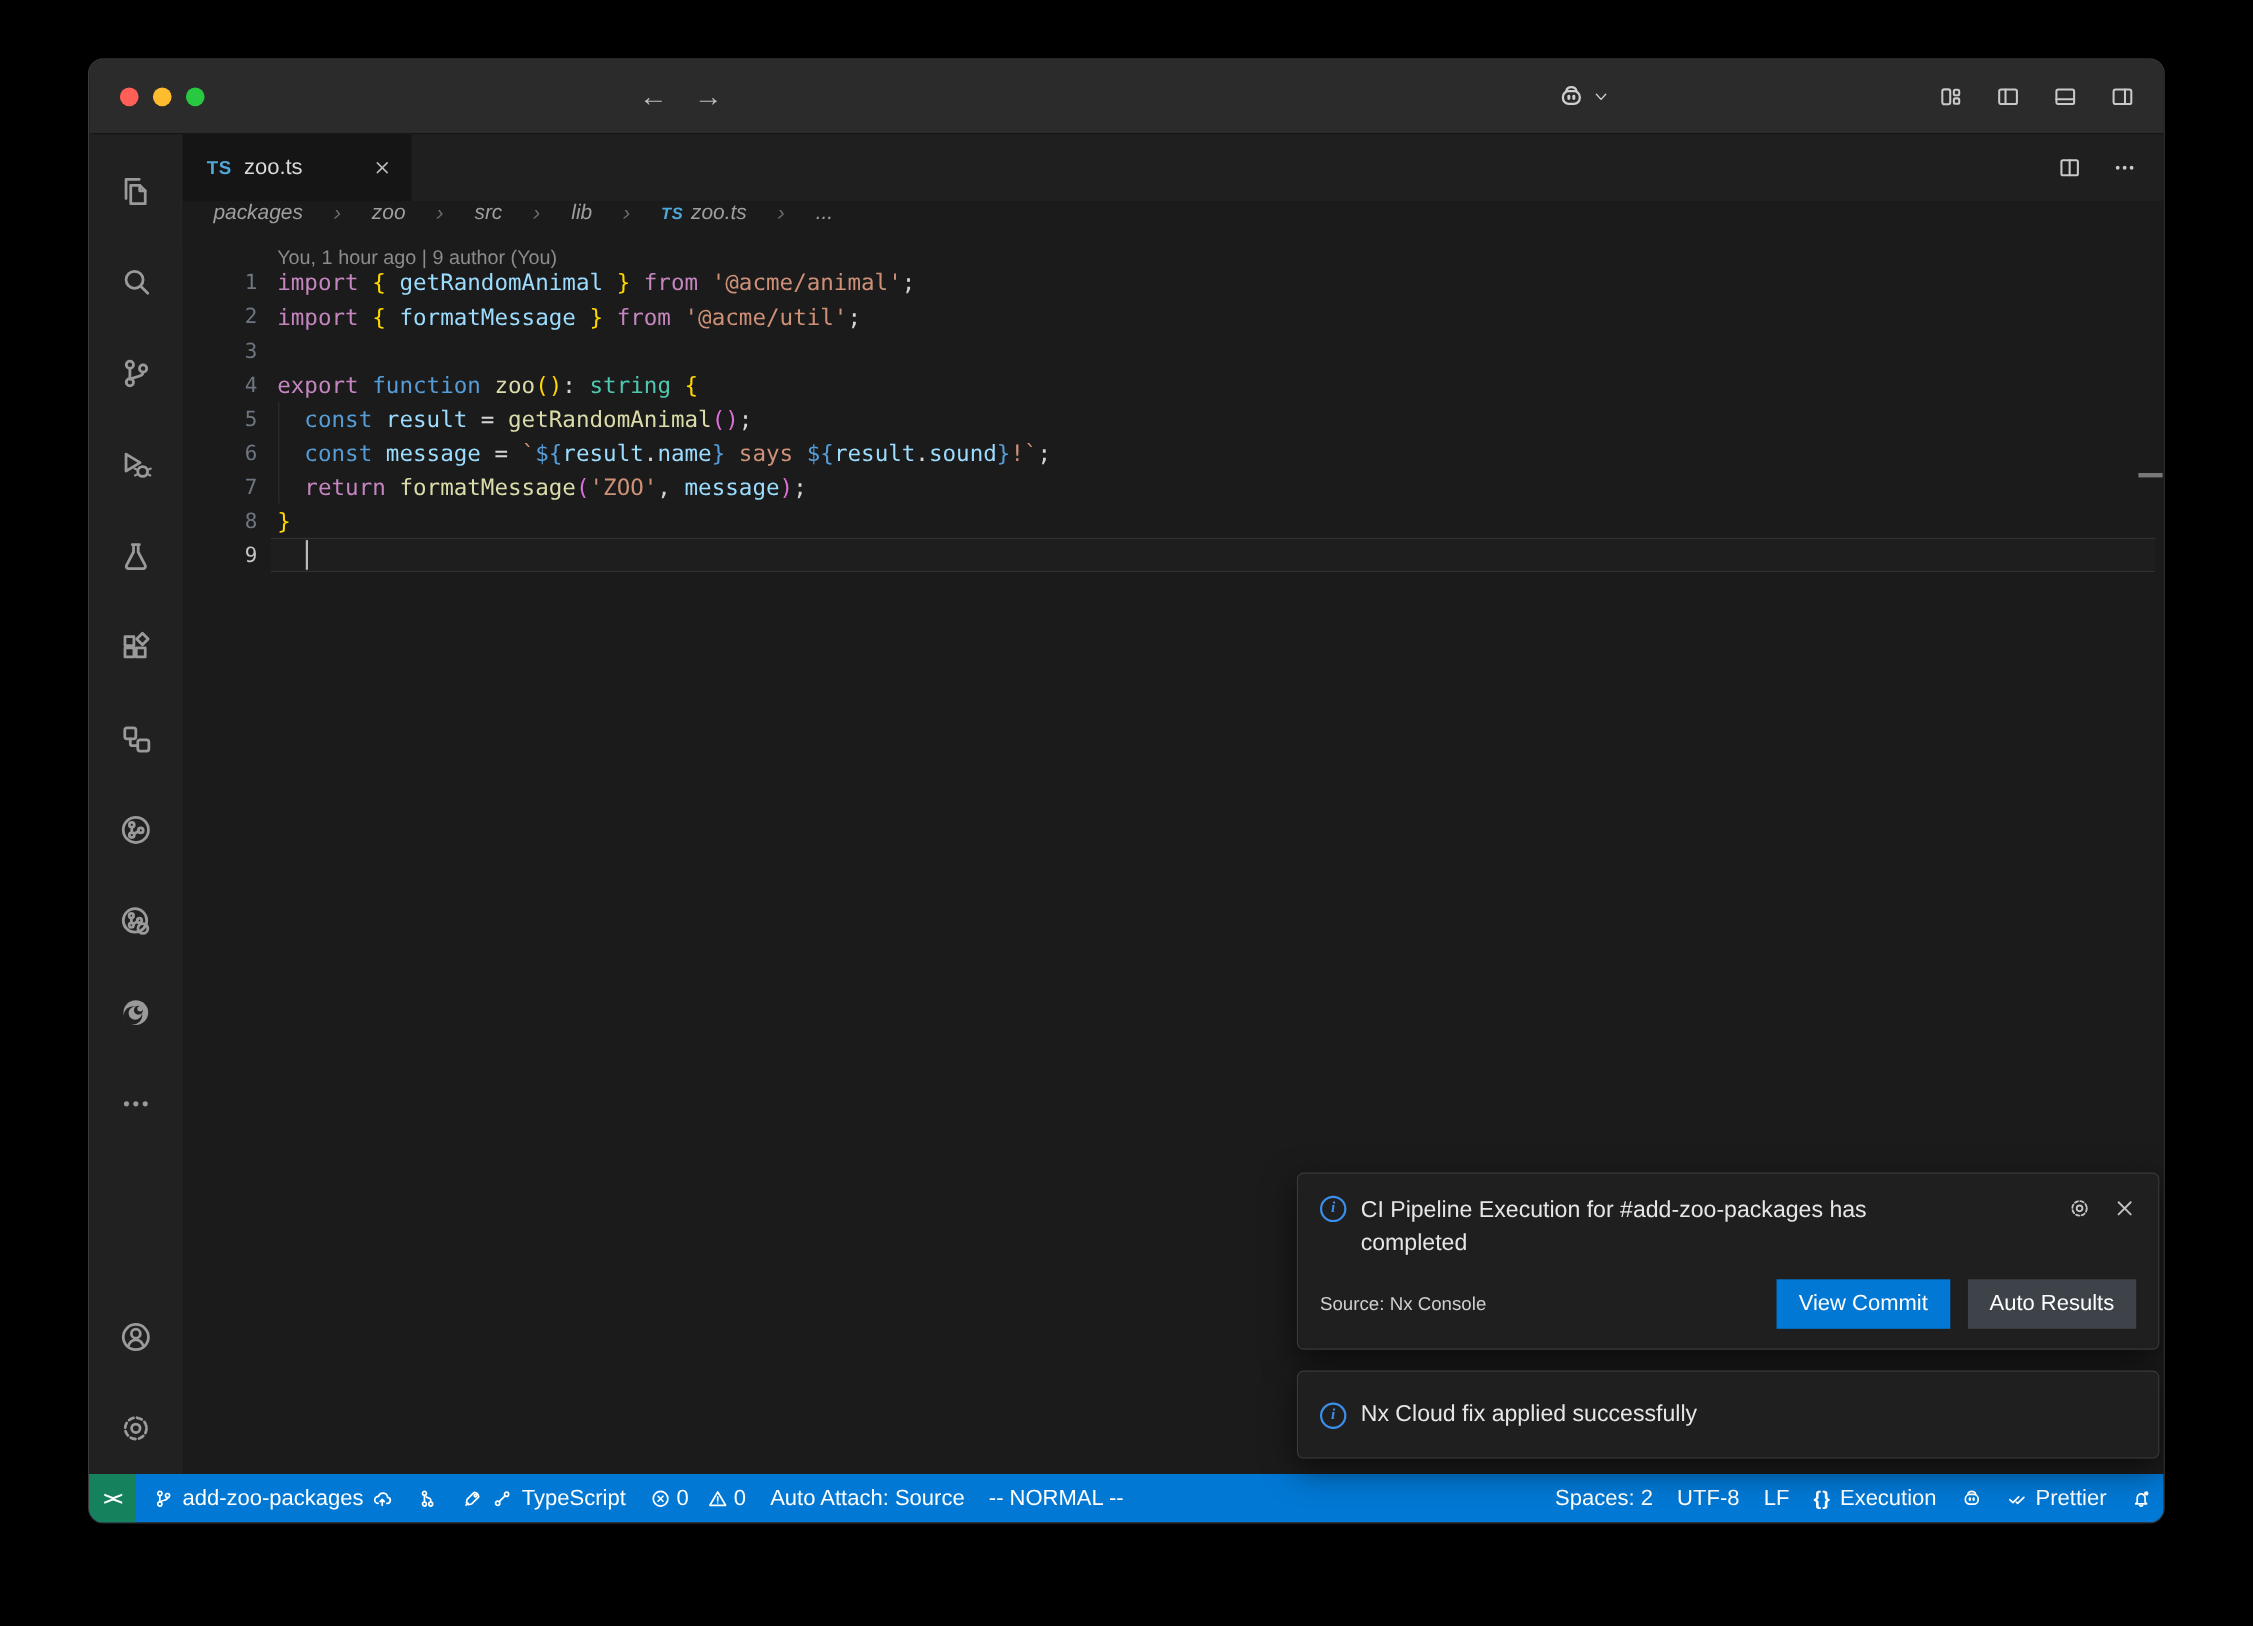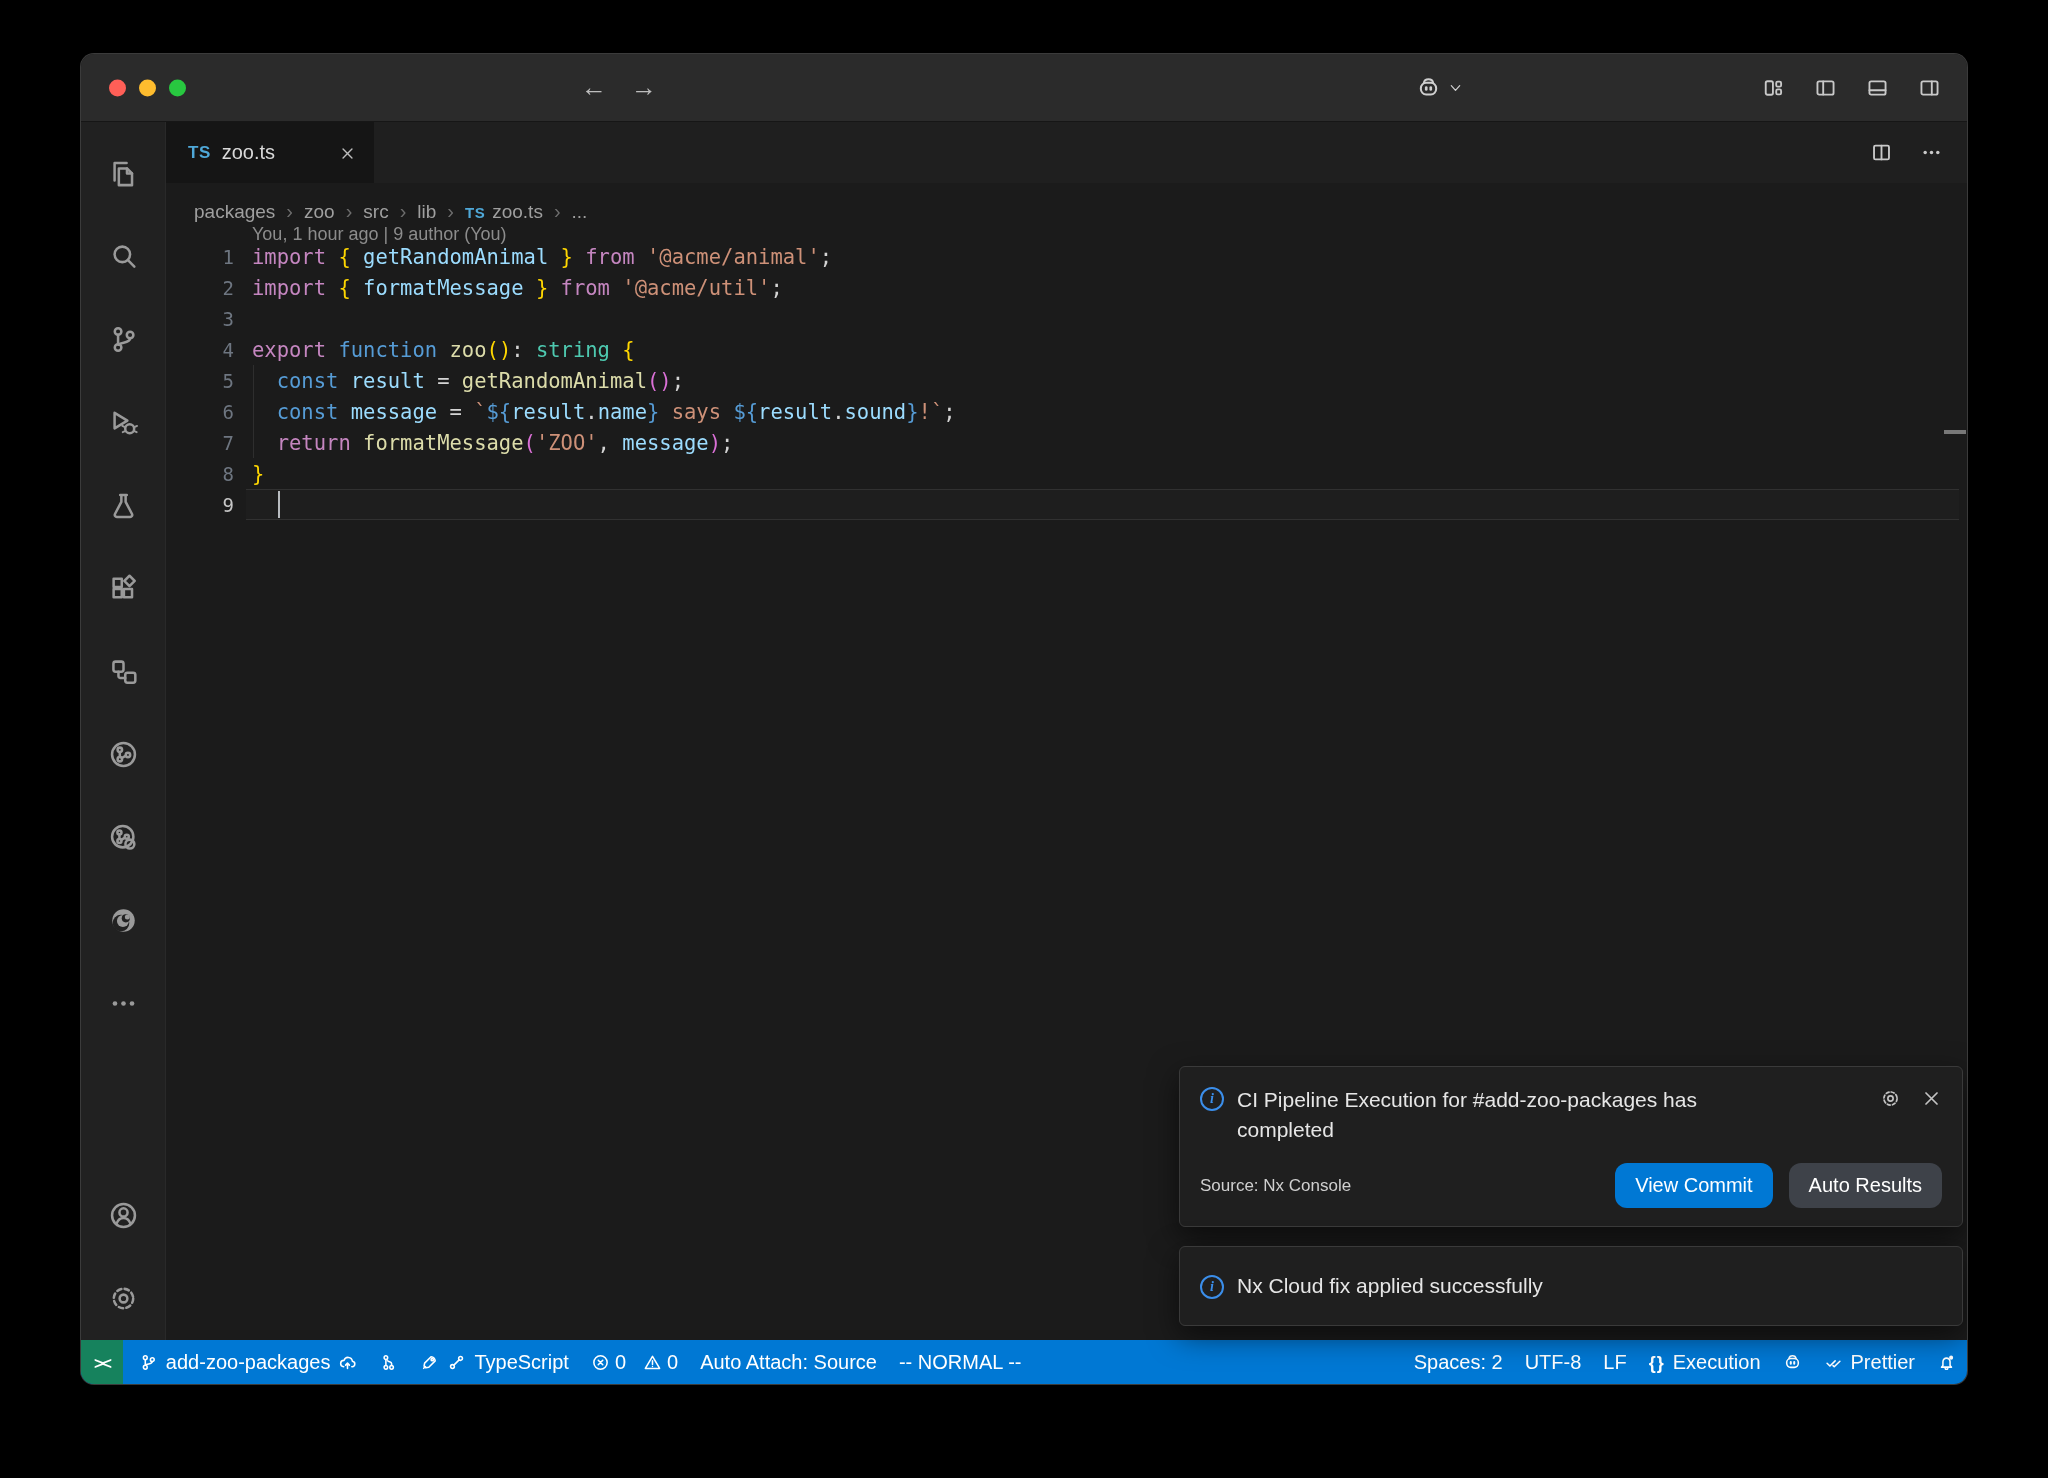--- a/index.html
+++ b/index.html
@@ -51,22 +51,22 @@
          padding:0 14px 0 22px; gap:11px; color:#d9d9d9; font-size:20px; }
   .ts-badge { color:#4fa8d8; font-weight:700; font-size:17px; letter-spacing:.5px; }
   .tab-close { margin-left:auto; width:26px; height:26px; display:flex; align-items:center;
                justify-content:center; color:#bdbdbd; }
   .tab-close .icon { width:17px; height:17px; }
   .tab-actions { margin-left:auto; display:flex; align-items:center; gap:27px;
                  padding-right:24px; color:#c9c9c9; }
   .tab-actions .icon { width:23px; height:23px; }
 
   
-  .breadcrumbs { flex:0 0 40px; display:flex; align-items:flex-end; padding-left:28px;
-                 gap:11px; color:#9f9f9f; font-size:19px; background:#1b1b1b; }
+  .breadcrumbs { flex:0 0 40px; display:flex; align-items:flex-start; padding-left:28px;
+                 gap:28px; color:#9f9f9f; font-size:19px; background:#1b1b1b;font-style:italic; }
   .bc-sep { color:#6d6d6d; font-size:20px; }
   .bc-item { display:flex; align-items:center; gap:7px; }
 
   
   .editor { flex:1; position:relative; font-family:"DejaVu Sans Mono",monospace;
             font-size:20.5px; overflow:hidden; }
   .blame { position:absolute; left:86px; top:1px; font-family:"Liberation Sans",sans-serif;
            font-size:18px; color:#8c8c8c; }
   .code-lines { position:absolute; left:0; top:18px; right:0; }
   .code-row { height:31px; display:flex; align-items:center; }
@@ -91,21 +91,21 @@
   .toast-text { width:560px; line-height:1.42; }
   .toast-controls { margin-left:auto; display:flex; gap:20px; color:#c3c3c3; padding-top:3px; }
   .toast-controls .icon { width:21px; height:21px; }
   .info-icon { flex:0 0 24px; width:24px; height:24px; border:2px solid #3b8eea;
                border-radius:50%; color:#3b8eea; display:flex; align-items:center;
                justify-content:center; font-size:14px; font-weight:700; margin-top:2px;
                font-family:"Liberation Serif",serif; font-style:italic; }
   .toast-foot { display:flex; align-items:center; margin-top:18px; }
   .toast-source { color:#cfcfcf; font-size:17px; }
   .toast-buttons { margin-left:auto; display:flex; gap:16px; }
-  .btn { height:45px; padding:0 20px; display:flex; align-items:center; border-radius:12px;
+  .btn { height:45px; padding:0 20px; display:flex; align-items:center; border-radius:0;
          font-size:20px; color:#fff; cursor:default; }
   .btn.primary { background:#0078d4; }
   .btn.secondary { background:#3e4249; }
   .toast.simple { display:flex; align-items:center; gap:13px; min-height:80px; }
 
   
   .statusbar { flex:0 0 44px; background:#0078d4; color:#fff; display:flex;
                align-items:stretch; font-size:20px; }
   .sb-left, .sb-right { display:flex; align-items:stretch; }
   .sb-right { margin-left:auto; }

